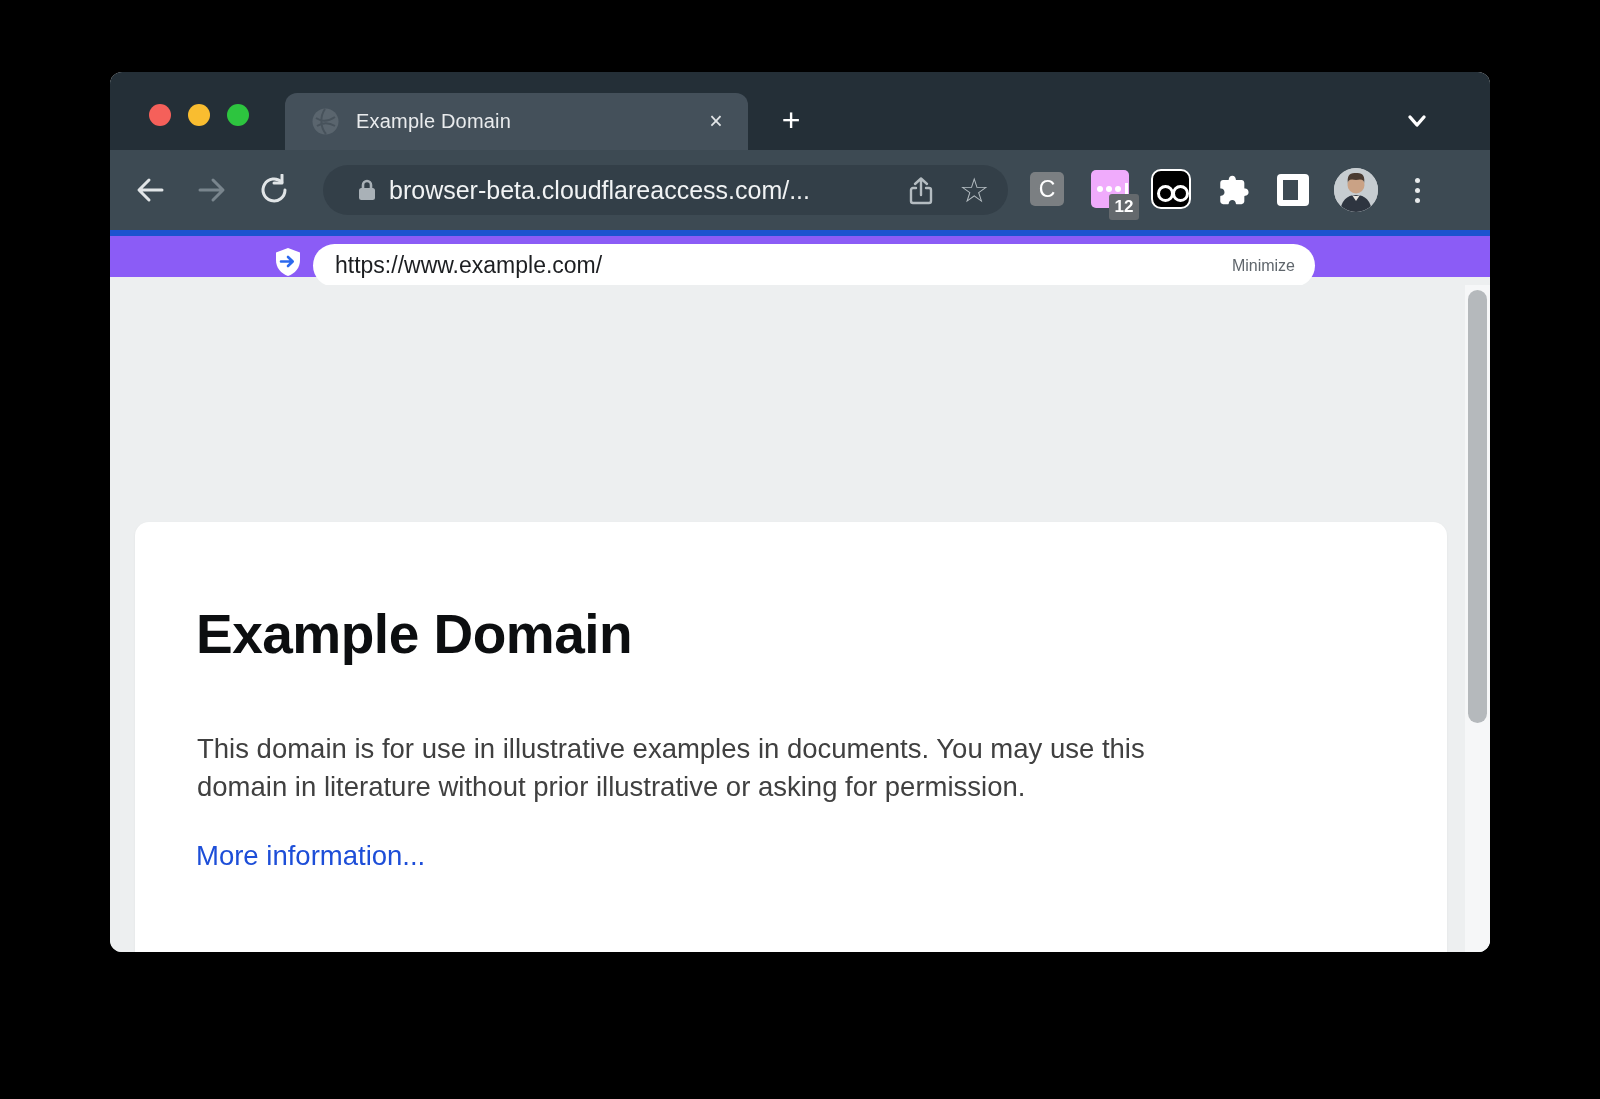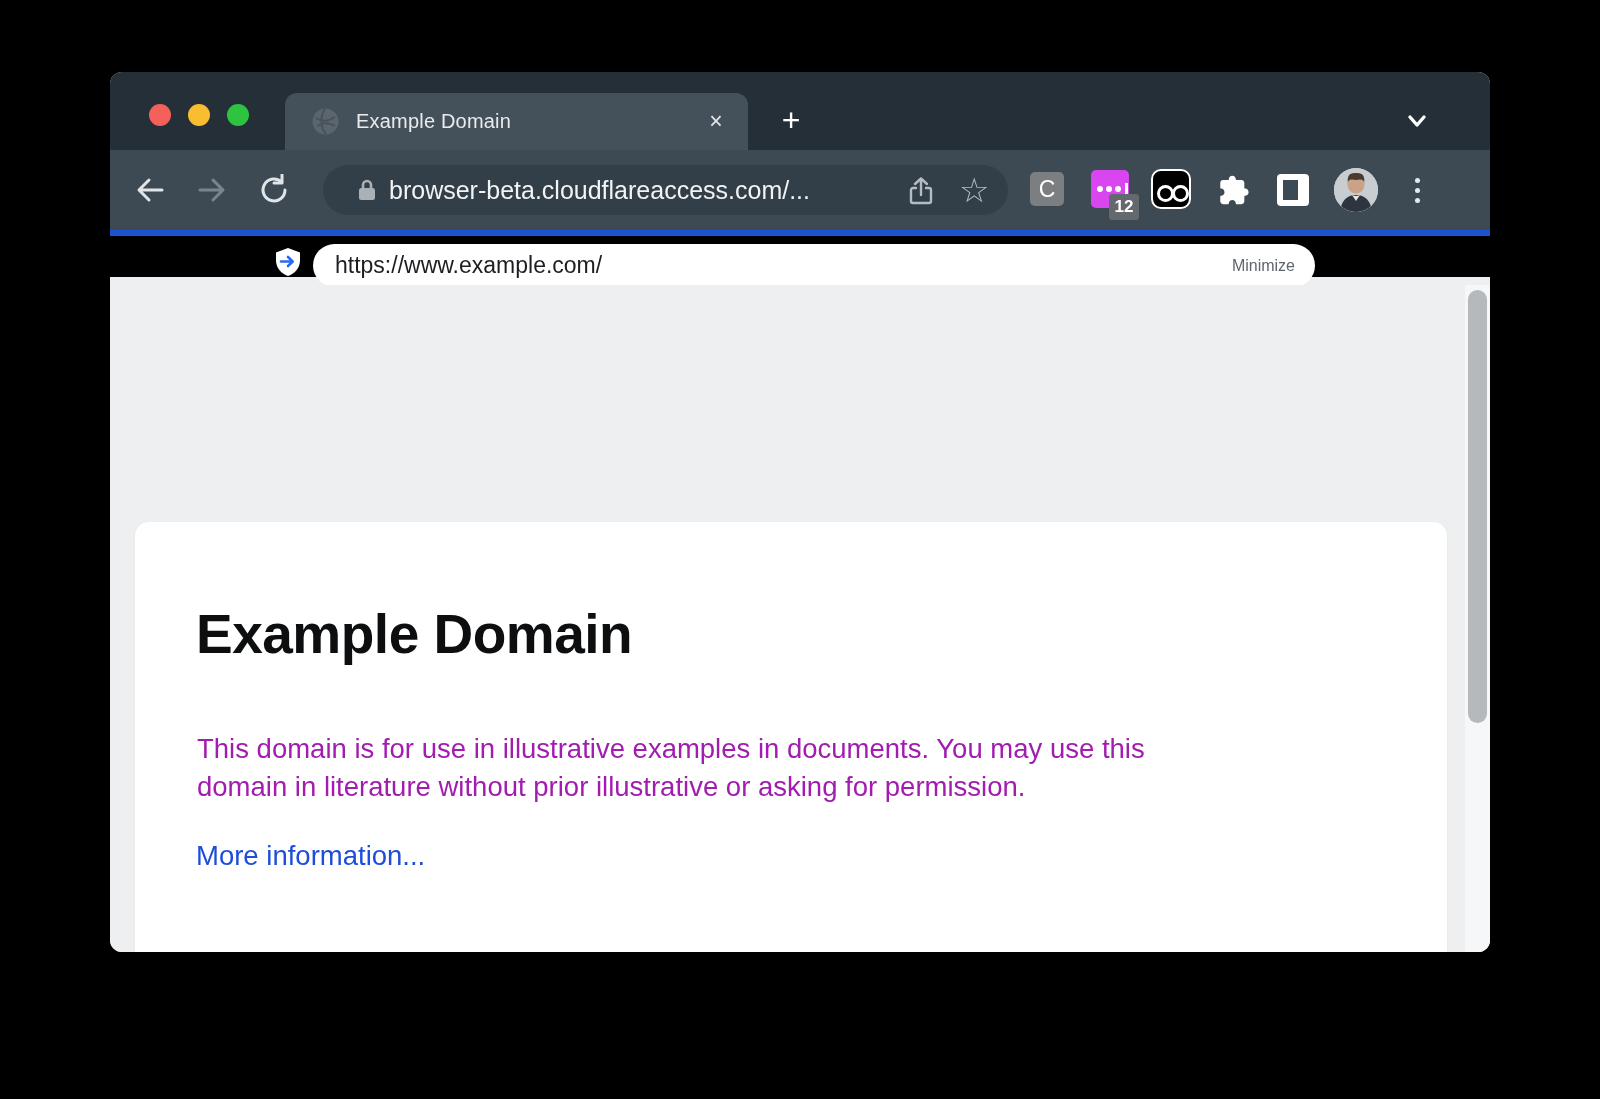--- a/index.html
+++ b/index.html
@@ -54,42 +54,42 @@
   .omni-star{
     position:absolute;left:636px;top:0px;color:#b4bcc1;font-size:34px;line-height:50px;
     font-family:"DejaVu Sans",sans-serif;
   }
   .ext{position:absolute;top:22px;}
   .ext-c{
     left:920px;width:34px;height:34px;background:#7b7f82;border-radius:5px;
     display:flex;align-items:center;justify-content:center;
     color:#fff;font-size:23px;font-weight:500;
   }
-  .ext-red{left:981px;width:38px;height:38px;background:#d946ef;border-radius:5px;top:20px;}
+  .ext-red{left:981px;width:38px;height:38px;background:#f0abfc;border-radius:5px;top:20px;}
   .ext-red .dots{position:absolute;left:6px;top:13px;display:flex;align-items:center;gap:3px;}
   .ext-red .dot{width:6px;height:6px;border-radius:50%;background:#fff;}
   .ext-red .bar{width:3px;height:11px;background:#fff;margin-left:1px;}
   .ext-badge{
     position:absolute;left:18px;top:24px;min-width:30px;height:26px;background:#64696d;
     color:#fff;font-size:17px;font-weight:600;display:flex;align-items:center;justify-content:center;
     border-radius:3px;
   }
   .ext-oo{left:1041px;top:19px;width:40px;height:40px;background:#000;border:2.5px solid #fff;border-radius:10px;box-sizing:border-box;}
   .ext-oo .cir{position:absolute;bottom:5px;width:11px;height:11px;border:3px solid #fff;border-radius:50%;}
   .ext-oo .c1{left:4px;}
   .ext-oo .c2{left:19px;}
   .ext-puzzle{left:1106px;top:23px;width:34px;height:34px;}
   .ext-panel{left:1167px;top:24px;width:32px;height:32px;background:#fff;border-radius:4px;}
   .ext-panel .hole{position:absolute;left:6px;top:6px;width:15px;height:20px;background:#3d4a53;}
   .avatar{left:1224px;top:18px;width:44px;height:44px;border-radius:50%;overflow:hidden;background:#cfd3d6;}
   .menu-dots{left:1300px;top:24px;width:14px;height:32px;display:flex;flex-direction:column;align-items:center;justify-content:center;gap:5px;}
   .menu-dots i{width:5px;height:5px;border-radius:50%;background:#e6e9ea;display:block;}
   
   .bluebar{
-    position:absolute;left:0;top:158px;width:100%;height:47px;background:#000000;
+    position:absolute;left:0;top:158px;width:100%;height:47px;background:#8b5cf6;
     border-top:6px solid #1c53cf;box-sizing:border-box;
   }
   .shield{position:absolute;left:164px;top:11px;}
   .iso-input{
     position:absolute;left:203px;top:8px;width:1002px;height:43px;background:#fff;border-radius:22px;
   }
   .iso-url{
     position:absolute;left:22px;top:0;height:100%;display:flex;align-items:center;
     color:#1c1e21;font-size:23px;white-space:nowrap;
   }
@@ -104,21 +104,21 @@
   .card{
     position:absolute;left:25px;top:237px;width:1312px;height:465px;background:#fff;border-radius:14px;
     box-shadow:0 1px 3px rgba(0,0,0,.05);
   }
   .card h1{
     position:absolute;left:61px;top:80px;margin:0;
     font-size:55px;font-weight:700;color:#0c0e10;letter-spacing:-.5px;
   }
   .card p{
     position:absolute;left:62px;top:208px;margin:0;
-    font-size:27.5px;line-height:38px;color:#a21caf;
+    font-size:27.5px;line-height:38px;color:#404040;
   }
   .card a{
     position:absolute;left:61px;top:318px;
     font-size:27.5px;color:#1d4ed8;text-decoration:none;
   }
   svg{display:block;}
 </style>
 </head>
 <body>
 

